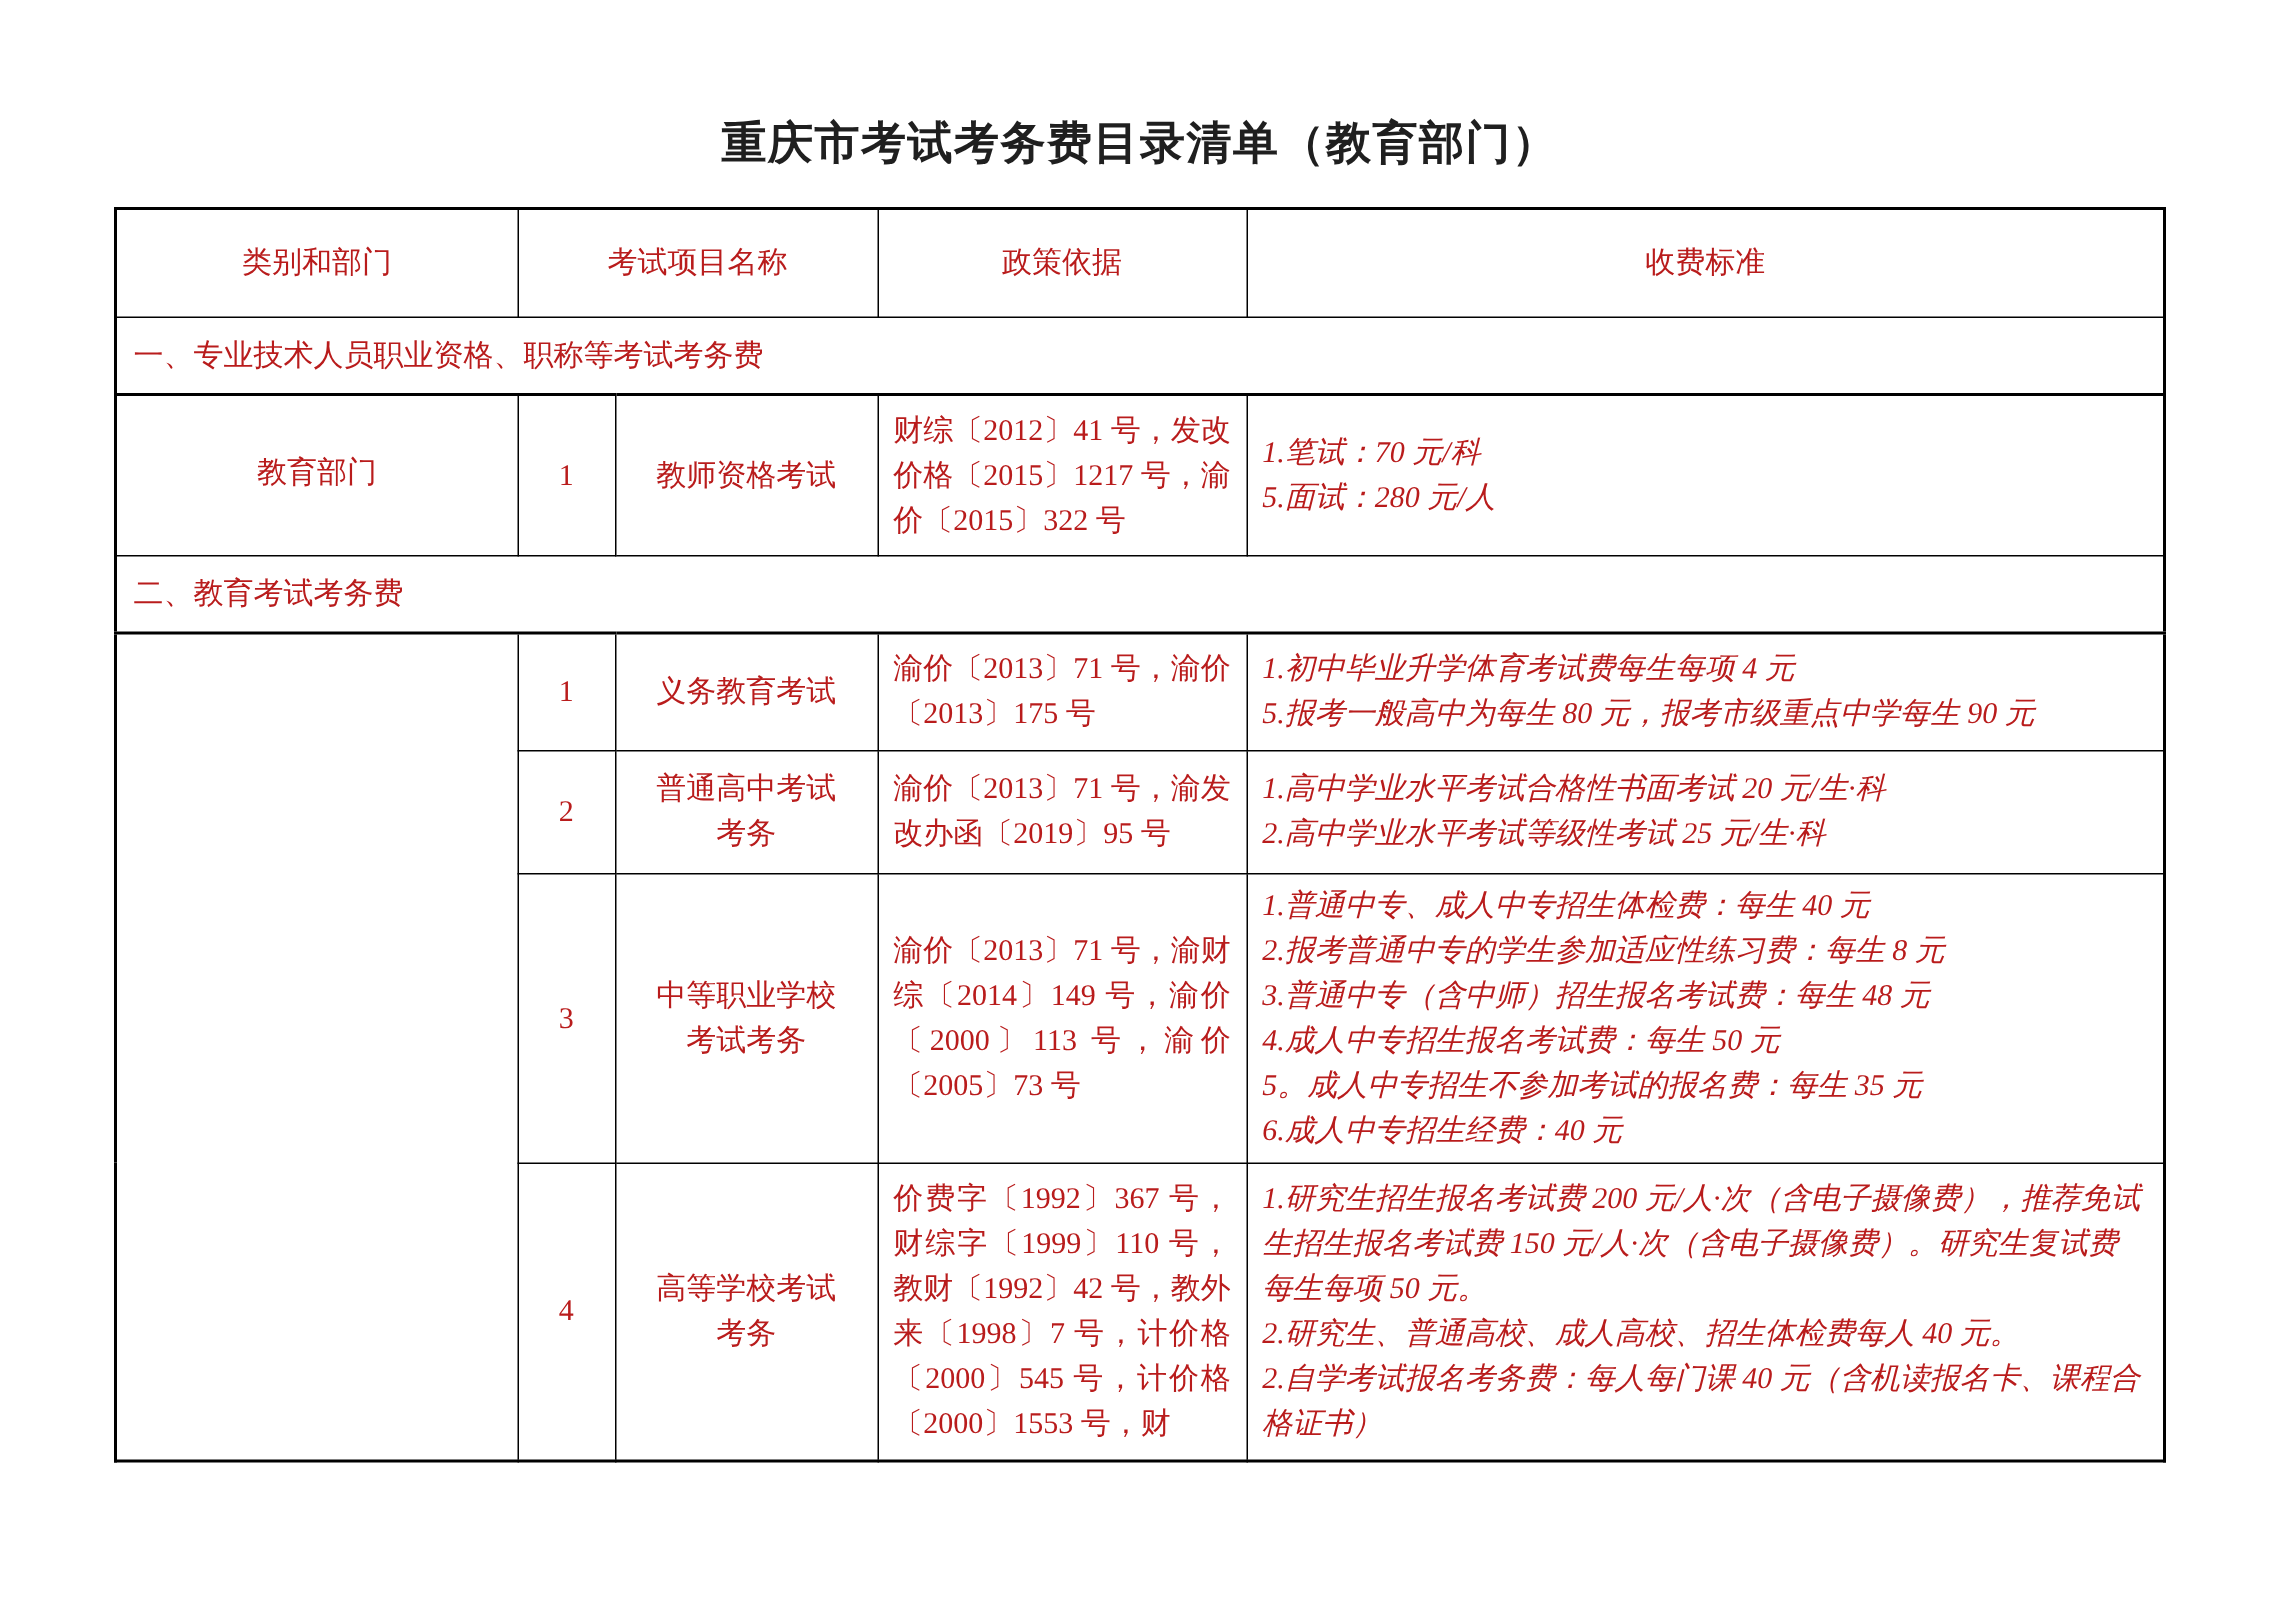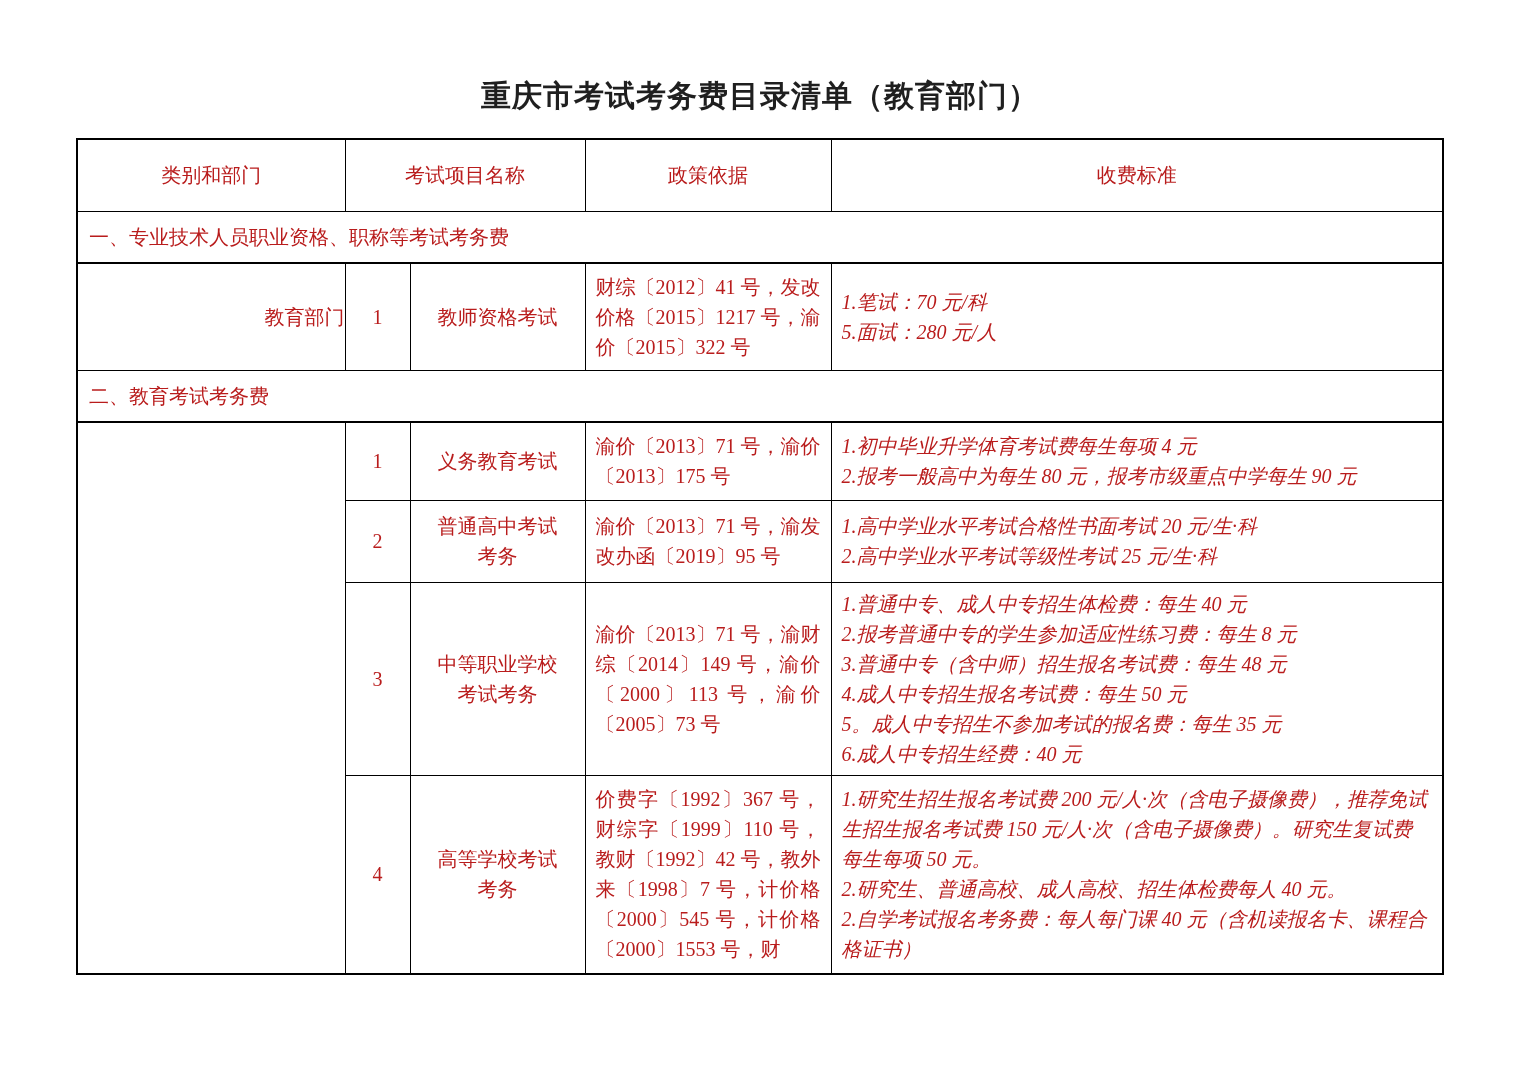--- a/index.html
+++ b/index.html
@@ -35,21 +35,21 @@
     line-height: 30px;
     color: #b91c1c;
   }
   tr.thick-top td { border-top: 2px solid #000; }
   .cell-header { text-align: center; height: 72px; }
   .cell-section {
     height: 52px;
     text-align: left;
     padding-left: 11px;
   }
-  .cell-dept { text-align: right; }
+  .cell-dept { text-align: center; font-family: Liberation Mono, monospace; }
   .cell-no { text-align: center; }
   .cell-name { text-align: center; padding: 4px 25px; }
   .cell-policy {
     text-align: justify;
     padding: 6px 10px;
     line-height: 32px;
   }
   .cell-fee {
     text-align: left;
     padding: 6px 12px 6px 10px;
@@ -102,21 +102,21 @@
     <td class="cell-section" colspan="5">二、教育考试考务费</td>
   </tr>
 
   <tr class="r-body1 thick-top">
     <td class="cell-dept" rowspan="4"></td>
     <td class="cell-no">1</td>
     <td class="cell-name">义务教育考试</td>
     <td class="cell-policy">渝价〔2013〕71 号，渝价〔2013〕175 号</td>
     <td class="cell-fee">
       <div class="fee-line">1.初中毕业升学体育考试费每生每项 4 元</div>
-      <div class="fee-line">2.报考一般高中为每生 80 元，报考市级重点中学每生 90 元</div>
+      <div class="fee-line">5.报考一般高中为每生 80 元，报考市级重点中学每生 90 元</div>
     </td>
   </tr>
 
   <tr class="r-body2">
     <td class="cell-no">2</td>
     <td class="cell-name">普通高中考试考务</td>
     <td class="cell-policy">渝价〔2013〕71 号，渝发改办函〔2019〕95 号</td>
     <td class="cell-fee">
       <div class="fee-line">1.高中学业水平考试合格性书面考试 20 元/生·科</div>
       <div class="fee-line">2.高中学业水平考试等级性考试 25 元/生·科</div>

